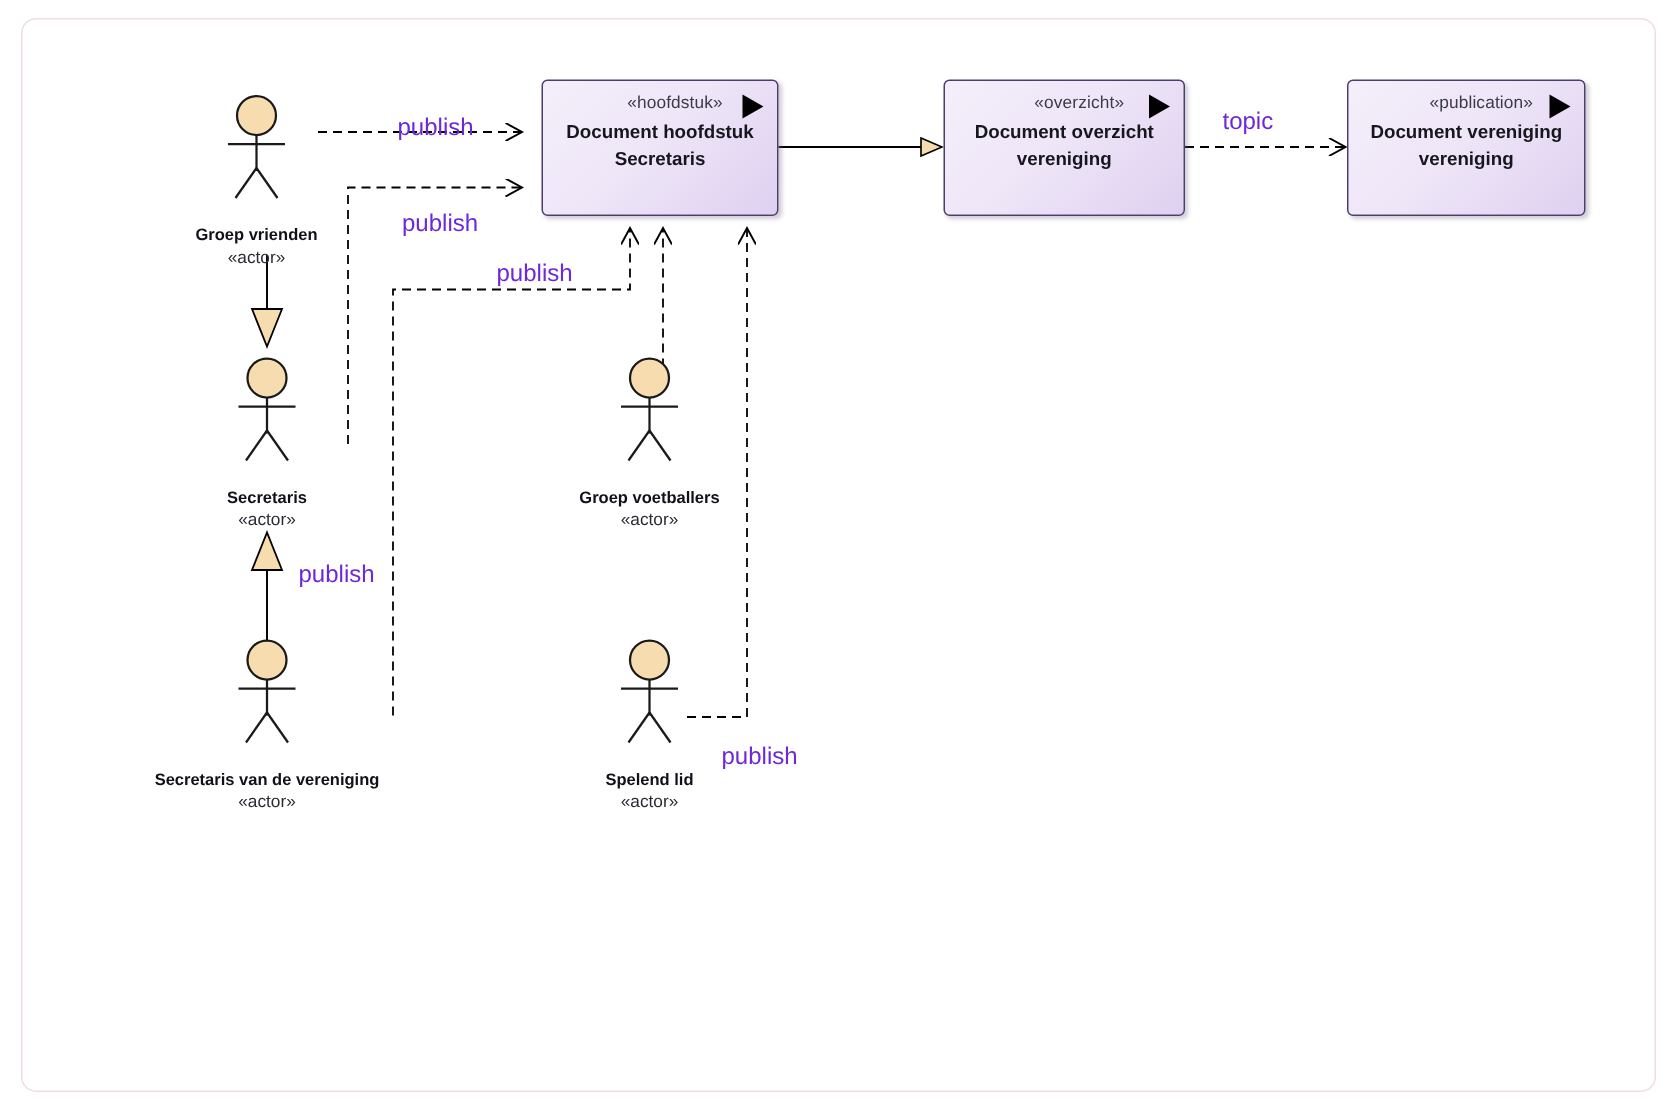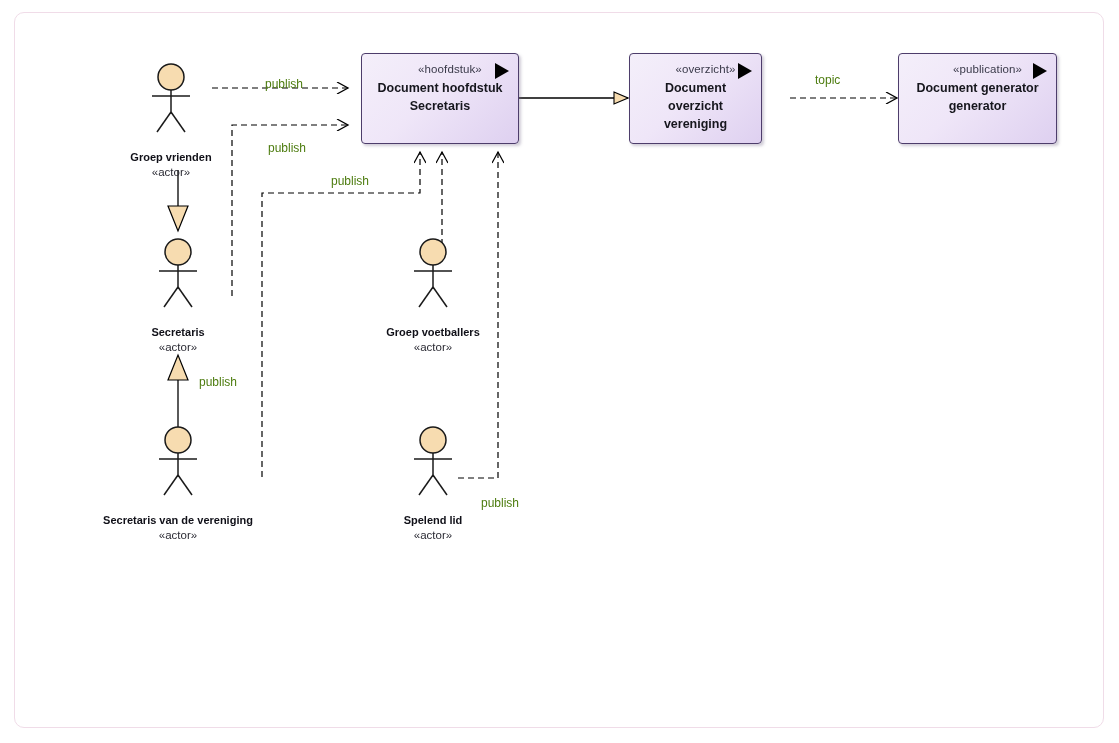--- a/index.html
+++ b/index.html
@@ -21,21 +21,21 @@
   .box .compicon{position:absolute;right:9px;top:9px;width:0;height:0;
        border-left:14px solid #000;border-top:8px solid transparent;border-bottom:8px solid transparent;}
   
   .actor{position:absolute;width:120px;text-align:center;}
   .actor .figure{position:absolute;left:50%;top:0;transform:translateX(-50%);}
   .actor .astereo{position:absolute;left:0;right:0;top:72px;text-align:center;
        font-size:11.5px;color:#2b2b34;margin-top:32px;}
   .actor .aname{position:absolute;left:-40px;right:-40px;top:89px;text-align:center;
        font-size:11px;font-weight:bold;color:#101018;white-space:nowrap;}
   
-  .elabel{position:absolute;font-size:12px;color:#4d7c0f;white-space:nowrap;}
+  .elabel{position:absolute;font-size:16px;color:#6d28d9;white-space:nowrap;}
 </style>
 </head>
 <body>
 
 <div id="canvas">
 
   <div id="page-frame"></div>
 
   <svg class="svg-layer" viewBox="0 0 1119 743" xmlns="http://www.w3.org/2000/svg">
     <defs>
@@ -88,30 +88,30 @@
       <path d="M168,380 L188,380 L178,355 z" fill="#f7dcb0" stroke="#000" stroke-width="1.2"></path>
     </g>
   </svg>
 
   <div class="box" style="left:361px;top:53px;width:158px;height:91px;">
     <div class="compicon"></div>
     <div class="stereo">«hoofdstuk»</div>
     <div class="bname">Document hoofdstuk Secretaris</div>
   </div>
 
-  <div class="box" style="left:629px;top:53px;width:133px;height:91px;">
+  <div class="box" style="left:629px;top:53px;width:161px;height:91px;">
     <div class="compicon"></div>
     <div class="stereo">«overzicht»</div>
     <div class="bname">Document overzicht vereniging</div>
   </div>
 
   <div class="box" style="left:898px;top:53px;width:159px;height:91px;padding-left:20px;">
     <div class="compicon"></div>
     <div class="stereo">«publication»</div>
-    <div class="bname">Document generator generator</div>
+    <div class="bname">Document vereniging vereniging</div>
   </div>
 
   <div class="actor" style="left:111px;top:62px;">
     <svg class="figure" width="60" height="72" viewBox="0 0 60 72">
       <circle cx="30" cy="15" r="13" fill="#f7dcb0" stroke="#1a1a1a" stroke-width="1.5"></circle>
       <line x1="30" y1="28" x2="30" y2="52" stroke="#1a1a1a" stroke-width="1.5"></line>
       <line x1="11" y1="34" x2="49" y2="34" stroke="#1a1a1a" stroke-width="1.5"></line>
       <line x1="30" y1="50" x2="16" y2="70" stroke="#1a1a1a" stroke-width="1.5"></line>
       <line x1="30" y1="50" x2="44" y2="70" stroke="#1a1a1a" stroke-width="1.5"></line>
     </svg>

